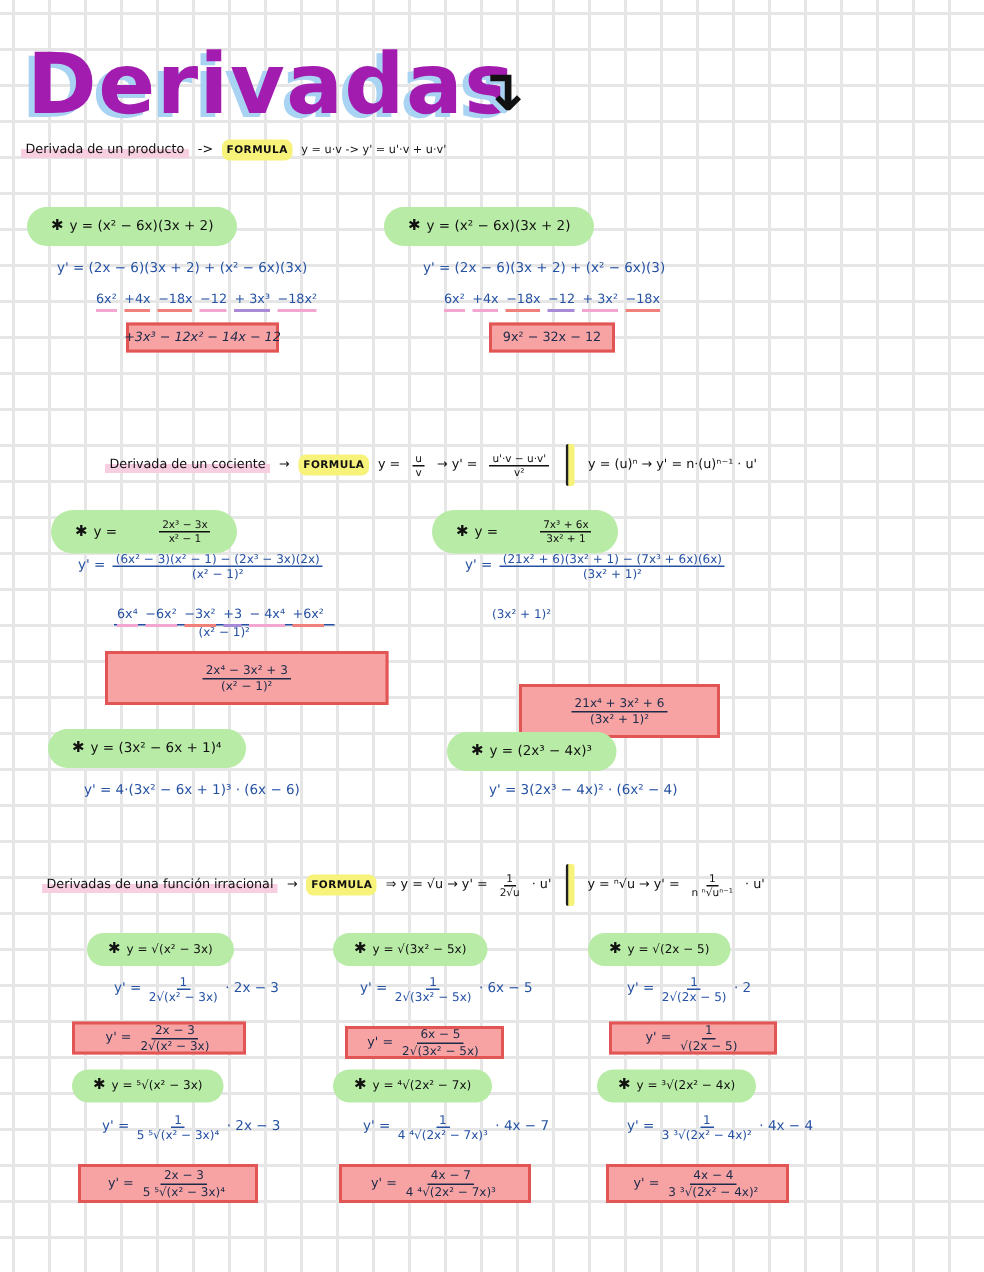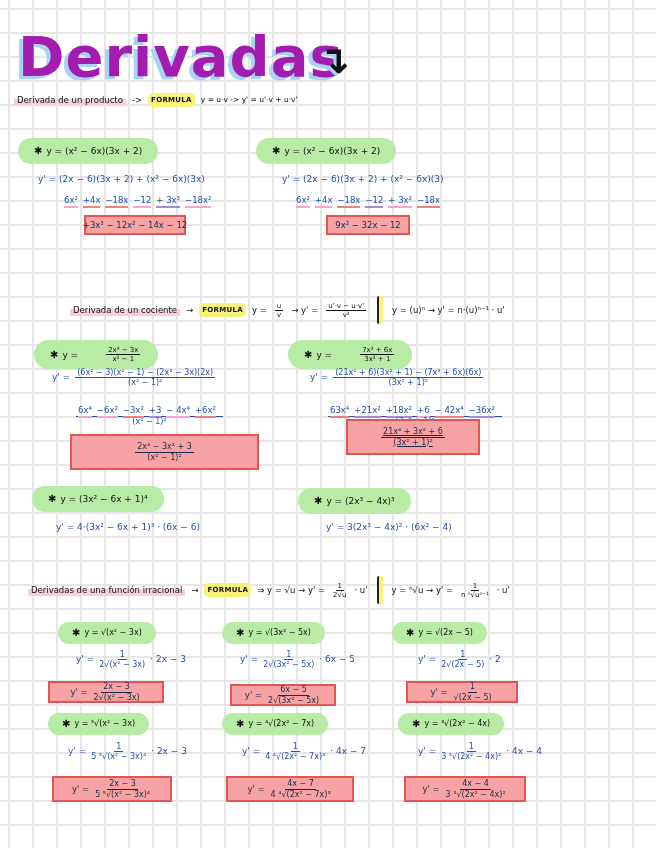--- a/index.html
+++ b/index.html
@@ -79,21 +79,21 @@
 </div>
 
 <div class="abs pill" style="left:18px; top:138px;">
   <span class="star">✱</span>
   <span>y = (x² − 6x)(3x + 2)</span>
 </div>
 <div class="abs blue" style="left:38px; top:173px;">y' = (2x − 6)(3x + 2) + (x² − 6x)(3x)</div>
 <div class="abs step" style="left:64px; top:194px;">
   <span class="u">6x²</span><span class="u r">+4x</span><span class="u r">−18x</span><span class="u">−12</span><span class="u p">+ 3x³</span><span class="u">−18x²</span>
 </div>
-<div class="abs result" style="left:84px; top:215px; width:102px; height:20px;">
+<div class="abs result" style="left:84px; top:215px; width:102px; height:20px;font-style:italic;">
   <span>+3x³ − 12x² − 14x − 12</span>
 </div>
 
 <div class="abs pill" style="left:256px; top:138px;">
   <span class="star">✱</span>
   <span>y = (x² − 6x)(3x + 2)</span>
 </div>
 <div class="abs blue" style="left:282px; top:173px;">y' = (2x − 6)(3x + 2) + (x² − 6x)(3)</div>
 <div class="abs step" style="left:296px; top:194px;">
   <span class="u">6x²</span><span class="u">+4x</span><span class="u r">−18x</span><span class="u p">−12</span><span class="u">+ 3x²</span><span class="u r">−18x</span>
@@ -158,25 +158,24 @@
 </div>
 <div class="abs blue" style="left:310px; top:368px; display:flex; align-items:center; gap:3px;">
   <span>y' =</span>
   <span class="frac">
       <span class="num">(21x² + 6)(3x² + 1) − (7x³ + 6x)(6x)</span>
       <span>(3x² + 1)²</span>
     </span>
 </div>
 <div class="abs blue" style="left:326px; top:404px;">
   <span class="frac">
-    <span class="num step"><span class="u r">63x⁴</span><span class="u p">+21x²</span><span class="u p">+18x²</span><span class="u">+6</span><span class="u r">− 42x⁴</span><span class="u p">−36x²</span></span>
     <span>(3x² + 1)²</span>
   </span>
 </div>
-<div class="abs result" style="left:346px; top:419px; width:134px; height:36px;text-decoration:underline;">
+<div class="abs result" style="left:346px; top:456px; width:134px; height:36px;">
   <span class="frac">
       <span class="num">21x⁴ + 3x² + 6</span>
       <span>(3x² + 1)²</span>
     </span>
 </div>
 
 <div class="abs pill" style="left:32px; top:486px;">
   <span class="star">✱</span>
   <span>y = (3x² − 6x + 1)⁴</span>
 </div>

